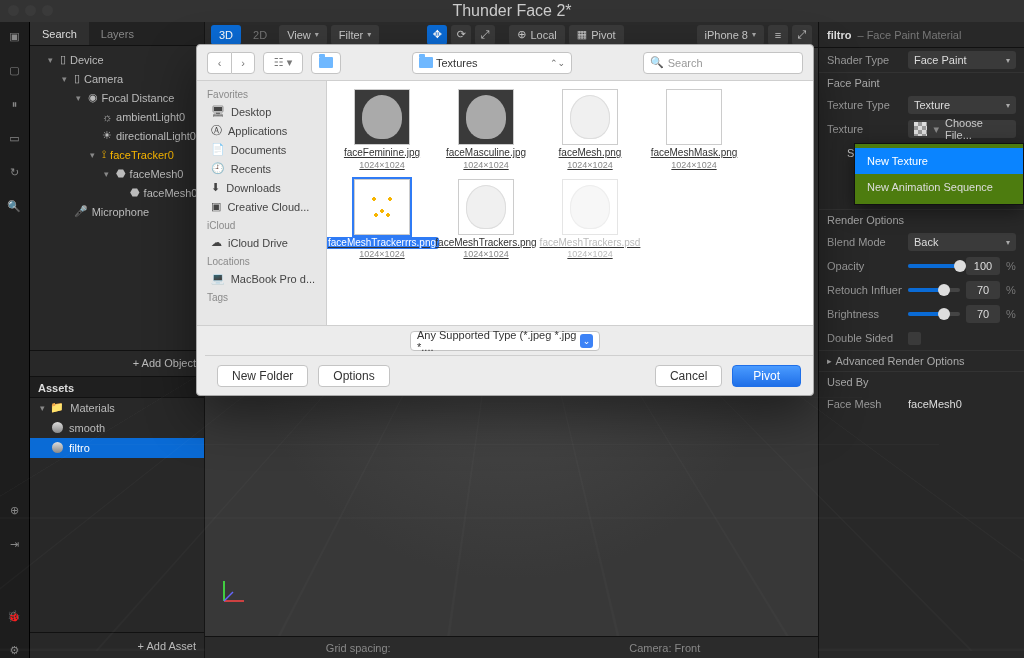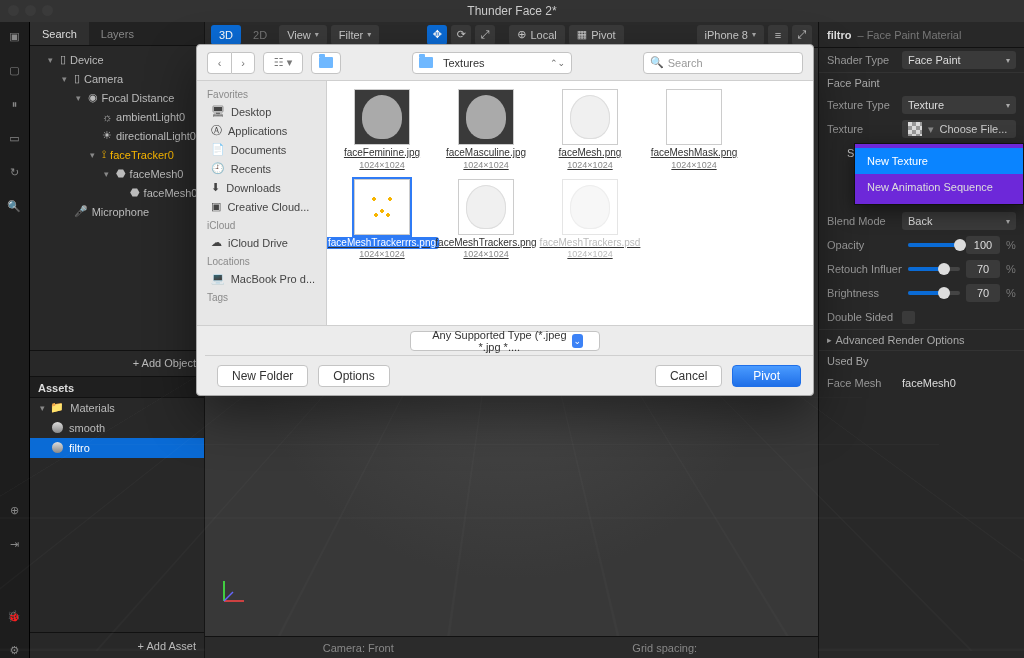--- a/index.html
+++ b/index.html
@@ -1,19 +1,19 @@
 <!DOCTYPE html>
 <html><head>
 <meta charset="utf-8">
 <style>
   * { box-sizing: border-box; margin: 0; padding: 0; font-family: -apple-system, BlinkMacSystemFont, "Segoe UI", Helvetica, Arial, sans-serif; }
   body { width:1024px; height:658px; background:#282828; color:#bbb; font-size:11px; overflow:hidden; position:relative;}
   .traffic { position:absolute; top:5px; left:8px; display:flex; gap:6px;}
   .traffic span { width:11px; height:11px; border-radius:50%; background:#3a3a3a; display:inline-block;}
-  .titlebar { height:22px; background:#333; text-align:center; line-height:22px; color:#ccc; font-size:12px;}
+  .titlebar { height:22px; background:#333; text-align:center; line-height:22px; color:#ccc; font-size:16px;}
   .columns { display:flex; height:636px;}
   .sidebar-l { width:30px; background:#1d1d1d; border-right:1px solid #000; display:flex; flex-direction:column; align-items:center; padding-top:6px; gap:18px;}
   .sidebar-l .ico { width:16px; height:16px; color:#888; display:flex; align-items:center; justify-content:center;}
   .sidebar-l .spacer { flex:1;}
   .scene-col { width:175px; background:#282828; border-right:1px solid #151515; display:flex; flex-direction:column;}
   .tabhdr { display:flex; background:#222; height:24px; border-bottom:1px solid #111;}
   .tabhdr .tab { padding:0 12px; line-height:24px; color:#888; font-size:11px;}
   .tabhdr .tab.act { background:#2f2f2f; color:#ddd;}
   .tree { padding:4px 0; font-size:11px; color:#bbb;}
   .tree .row { display:flex; align-items:center; height:19px; padding-left:6px; gap:4px;}
@@ -41,72 +41,72 @@
                  repeating-linear-gradient(90deg,rgba(255,255,255,.02) 0 1px,transparent 1px 70px);
       transform:perspective(400px) rotateX(65deg);transform-origin:top;}
   .vp-status{position:absolute;left:0;right:0;bottom:0;height:22px;background:#2b2b2b;border-top:1px solid #111;display:flex;align-items:center;color:#888;font-size:11px;}
   .vp-status span{flex:1;text-align:center;}
   .axis{position:absolute;left:14px;bottom:30px;width:30px;height:30px;}
   .sheet{position:absolute;left:50%;bottom:280px;transform:translateX(-40%) rotateZ(-6deg);width:70px;height:50px;background:#ddd;opacity:.6;clip-path:polygon(0 0,100% 8%,92% 100%,6% 86%);}
   .inspector { width:205px; background:#282828; font-size:11px; color:#bbb;}
   .insp-hdr{height:26px;border-bottom:1px solid #111;display:flex;align-items:center;padding:0 8px;gap:6px;}
   .insp-hdr .ttl{color:#ddd;font-weight:600;}
   .insp-hdr .sub{color:#777;}
-  .insp-row{display:flex;align-items:center;height:24px;padding:0 8px;}
+  .insp-row{display:flex;align-items:center;height:24px;padding:0 8px;gap:6px;}
   .insp-row .lab{width:75px;color:#999;white-space:nowrap;overflow:hidden;}
   .insp-row .sel{flex:1;background:#3a3a3a;height:18px;border-radius:3px;display:flex;align-items:center;padding:0 6px;justify-content:space-between;color:#ddd;}
   .insp-row .sel .car{font-size:8px;color:#aaa;}
   .insp-sec{padding:4px 8px;color:#aaa;border-top:1px solid #333;}
   .slider-row{display:flex;align-items:center;height:24px;padding:0 8px;gap:6px;}
   .slider-row .lab{width:75px;color:#999;white-space:nowrap;overflow:hidden;}
   .slider{flex:1;height:4px;background:#444;border-radius:2px;position:relative;}
   .slider .fill{height:100%;background:#0a6bd6;border-radius:2px;}
   .slider .knob{position:absolute;top:-4px;width:12px;height:12px;border-radius:50%;background:#ddd;transform:translateX(-50%);}
   .valbox{width:34px;background:#3a3a3a;height:18px;border-radius:3px;text-align:center;line-height:18px;color:#ddd;}
   .pct{width:10px;color:#777;}
   .chk{width:13px;height:13px;background:#3a3a3a;border-radius:2px;}
   .filebtn{flex:1;background:#3a3a3a;height:18px;border-radius:3px;display:flex;align-items:center;padding:0 6px;color:#ccc;gap:6px;}
   .checker{width:14px;height:14px;background:
     conic-gradient(#999 0 25%,#ddd 0 50%,#999 0 75%,#ddd 0);background-size:8px 8px;}
 
   
-  .ctxmenu{position:absolute;top:143px;right:0;width:170px;background:#6d28d9;border:1px solid #111;box-shadow:0 6px 20px rgba(0,0,0,.5);z-index:50;}
+  .ctxmenu{position:absolute;top:143px;right:0;width:170px;background:#4d7c0f;border:1px solid #111;box-shadow:0 6px 20px rgba(0,0,0,.5);z-index:50;}
   .ctxmenu .itm{height:26px;display:flex;align-items:center;padding:0 12px;color:#ddd;}
   .ctxmenu .itm.hov{background:#0a84ff;color:#fff;}
   .ctxmenu .sep{height:4px;}
 
   
   .finder{position:absolute;left:196px;top:44px;width:618px;height:352px;background:#ececec;border:1px solid #aaa;border-radius:4px;box-shadow:0 20px 50px rgba(0,0,0,.45);display:flex;flex-direction:column;color:#333;z-index:30;}
   .f-toolbar{height:36px;display:flex;align-items:center;padding:0 10px;gap:8px;border-bottom:1px solid #cfcfcf;}
   .navbtn{width:24px;height:22px;border:1px solid #c4c4c4;border-radius:4px;background:#fff;display:flex;align-items:center;justify-content:center;color:#777;}
   .navgrp{display:flex;}
   .navgrp .navbtn:first-child{border-radius:4px 0 0 4px;border-right:none;}
   .navgrp .navbtn:last-child{border-radius:0 4px 4px 0;}
-  .folderdd{flex:0 0 160px;height:22px;border:1px solid #c4c4c4;border-radius:4px;background:#fff;display:flex;align-items:center;padding:0 6px;gap:10px;margin:0 auto;}
+  .folderdd{flex:0 0 160px;height:22px;border:1px solid #c4c4c4;border-radius:4px;background:#fff;display:flex;align-items:center;padding:0 6px;gap:3px;margin:0 auto;}
   .folderdd .car{margin-left:auto;font-size:9px;color:#666;}
   .search{flex:0 0 160px;height:22px;border:1px solid #c4c4c4;border-radius:4px;background:#fff;display:flex;align-items:center;padding:0 6px;gap:4px;color:#999;}
   .f-body{flex:1;display:flex;overflow:hidden;}
   .f-side{width:130px;background:#e7e7e7;border-right:1px solid #cfcfcf;overflow-y:auto;padding:4px 0;}
   .f-side .grp{padding:4px 10px 2px;color:#8a8a8a;font-size:10px;}
   .f-side .ent{padding:2px 10px 2px 14px;display:flex;align-items:center;gap:6px;color:#444;height:19px;}
   .f-grid{flex:1;overflow:auto;background:#fff;padding:8px 10px;display:flex;flex-wrap:wrap;align-content:flex-start;gap:8px 14px;}
   .f-itm{width:90px;display:flex;flex-direction:column;align-items:center;text-align:left;font-size:10px;line-height:1.25;color:#333;text-decoration:underline;}
   .f-itm .thumb{width:56px;height:56px;border:1px solid #ccc;background:#fff;display:flex;align-items:center;justify-content:center;margin-bottom:2px;}
   .f-itm .dim{color:#888;font-size:9px;}
   .f-itm.sel .thumb{outline:2px solid #2f7bf5;}
   .f-itm.sel .nm{background:#2f7bf5;color:#fff;border-radius:3px;padding:0 3px;}
   .f-itm.dis .nm,.f-itm.dis .dim{color:#bbb;}
   .f-itm.dis .thumb{opacity:.5}
   .thumb.face{background:#3a3a3a;}
   .thumb.face::before{content:'';width:40px;height:44px;background:#aaa;border-radius:50% 50% 45% 45%;display:block;}
   .thumb.mesh::before{content:'';width:40px;height:44px;background:#f0f0f0;border-radius:50% 50% 45% 45%;display:block;box-shadow:inset 0 0 0 1px #ddd;}
   .thumb.mask{background:#fff}
   .thumb.track::before{content:'';width:40px;height:40px;background:radial-gradient(circle at 30% 30%,#f7b500 2px,transparent 2px),radial-gradient(circle at 70% 30%,#f7b500 2px,transparent 2px),radial-gradient(circle at 50% 60%,#f7b500 2px,transparent 2px),radial-gradient(circle at 35% 70%,#f7b500 2px,transparent 2px),radial-gradient(circle at 65% 70%,#f7b500 2px,transparent 2px);display:block;}
   .f-typebar{height:30px;border-top:1px solid #cfcfcf;display:flex;align-items:center;justify-content:center;}
-  .typesel{width:190px;height:20px;border:1px solid #c4c4c4;border-radius:4px;background:#fff;display:flex;align-items:center;padding:0 16px;font-size:11px;text-align:center;}
+  .typesel{width:190px;height:20px;border:1px solid #c4c4c4;border-radius:4px;background:#fff;display:flex;align-items:center;padding:0 6px;font-size:11px;}
   .typesel .ddcar{margin-left:auto;width:14px;height:14px;background:#3c82f6;border-radius:3px;color:#fff;font-size:9px;display:flex;align-items:center;justify-content:center}
   .f-btnbar{height:40px;border-top:1px solid #cfcfcf;display:flex;align-items:center;padding:0 12px;gap:10px;margin-left:8px;}
   .macbtn{height:22px;border:1px solid #c4c4c4;border-radius:4px;background:#fff;padding:0 14px;font-size:12px;display:flex;align-items:center;}
   .macbtn.primary{background:linear-gradient(#4a9bff,#1f6fe8);color:#fff;border-color:#1f6fe8;padding:0 20px;}
   .f-btnbar .gap{flex:1}
   .fldricon{width:14px;height:11px;display:inline-block;background:#6fb8ff;border-radius:1px;position:relative}
   .fldricon::before{content:'';position:absolute;top:-3px;left:0;width:6px;height:3px;background:#6fb8ff;border-radius:1px 1px 0 0}
 </style>
 </head>
 <body>
@@ -198,22 +198,22 @@
     </div>
     <div class="vp-canvas">
       <div class="sheet"></div>
       <svg class="axis" viewBox="0 0 30 30">
           <line x1="5" y1="25" x2="5" y2="5" stroke="#4f4" stroke-width="1.5"></line>
           <line x1="5" y1="25" x2="25" y2="25" stroke="#f44" stroke-width="1.5"></line>
           <line x1="5" y1="25" x2="14" y2="16" stroke="#66f" stroke-width="1.5"></line>
         </svg>
     </div>
     <div class="vp-status">
+      <span>Grid spacing:</span>
       <span>Camera: Front</span>
-      <span>Grid spacing:</span>
     </div>
   </div>
 
   <div class="inspector">
     <div class="insp-hdr">
       <span class="ttl">filtro</span>
       <span class="sub">– Face Paint Material</span>
     </div>
     <div class="insp-row">
       <span class="lab">Shader Type</span>
@@ -235,20 +235,21 @@
       <div class="filebtn">
           <span class="checker"></span>
           <span style="color:#888">▾</span>
           <span>Choose File...</span>
         </div>
     </div>
     <div class="insp-row" style="padding-left:28px">
       <span style="color:#ccc">SkinSmoothingTexture</span>
     </div>
     <div style="height:44px"></div>
+    <div class="insp-sec">Render Options</div>
     <div class="insp-row">
       <span class="lab">Blend Mode</span>
       <div class="sel">
           <span>Back</span>
           <span class="car">▾</span>
         </div>
     </div>
     <div class="slider-row">
       <span class="lab">Opacity</span>
       <div class="slider">

